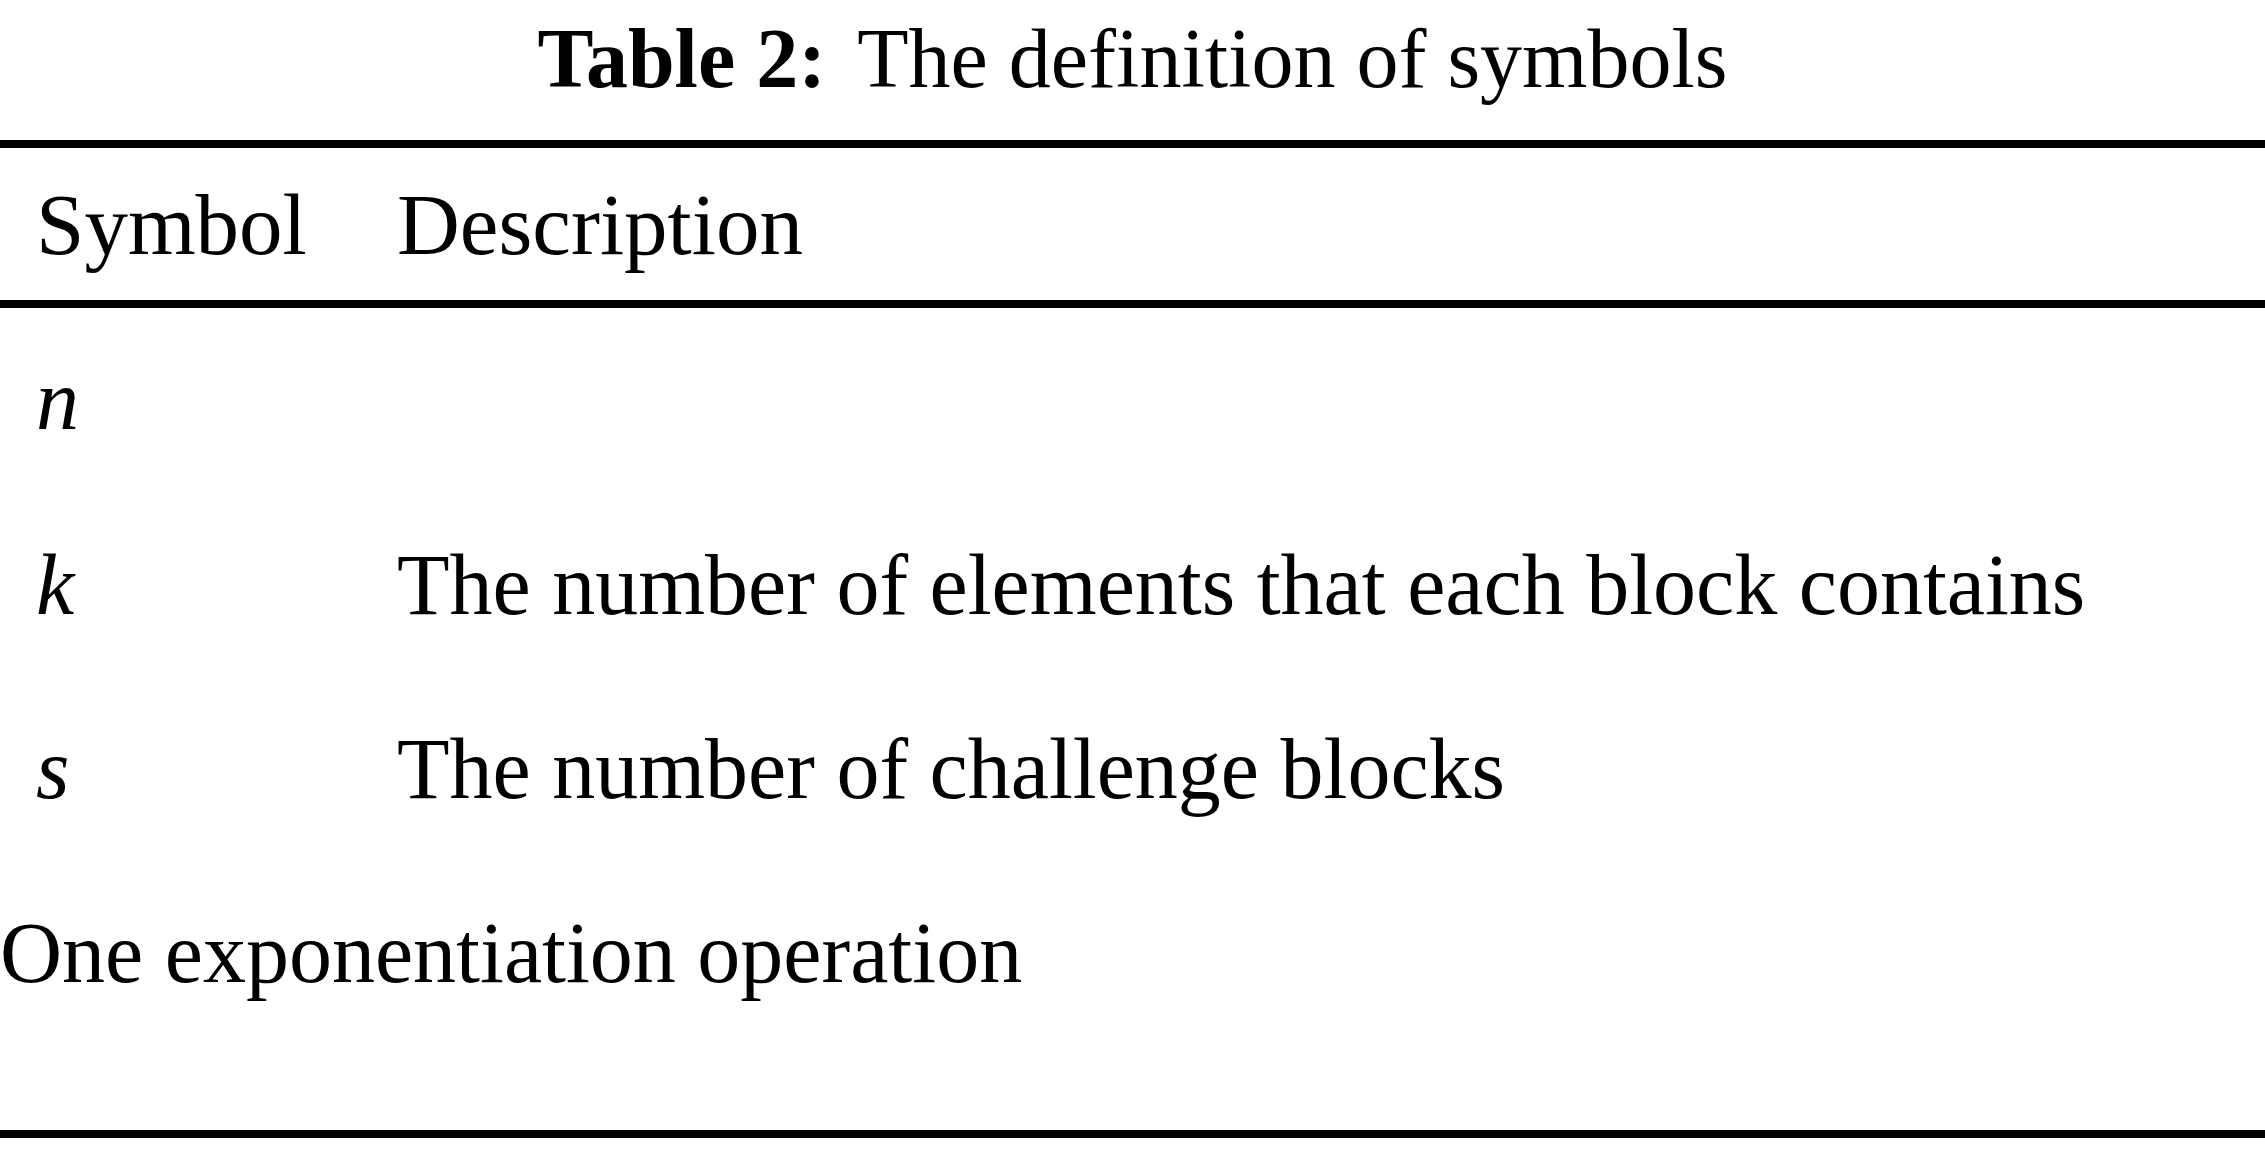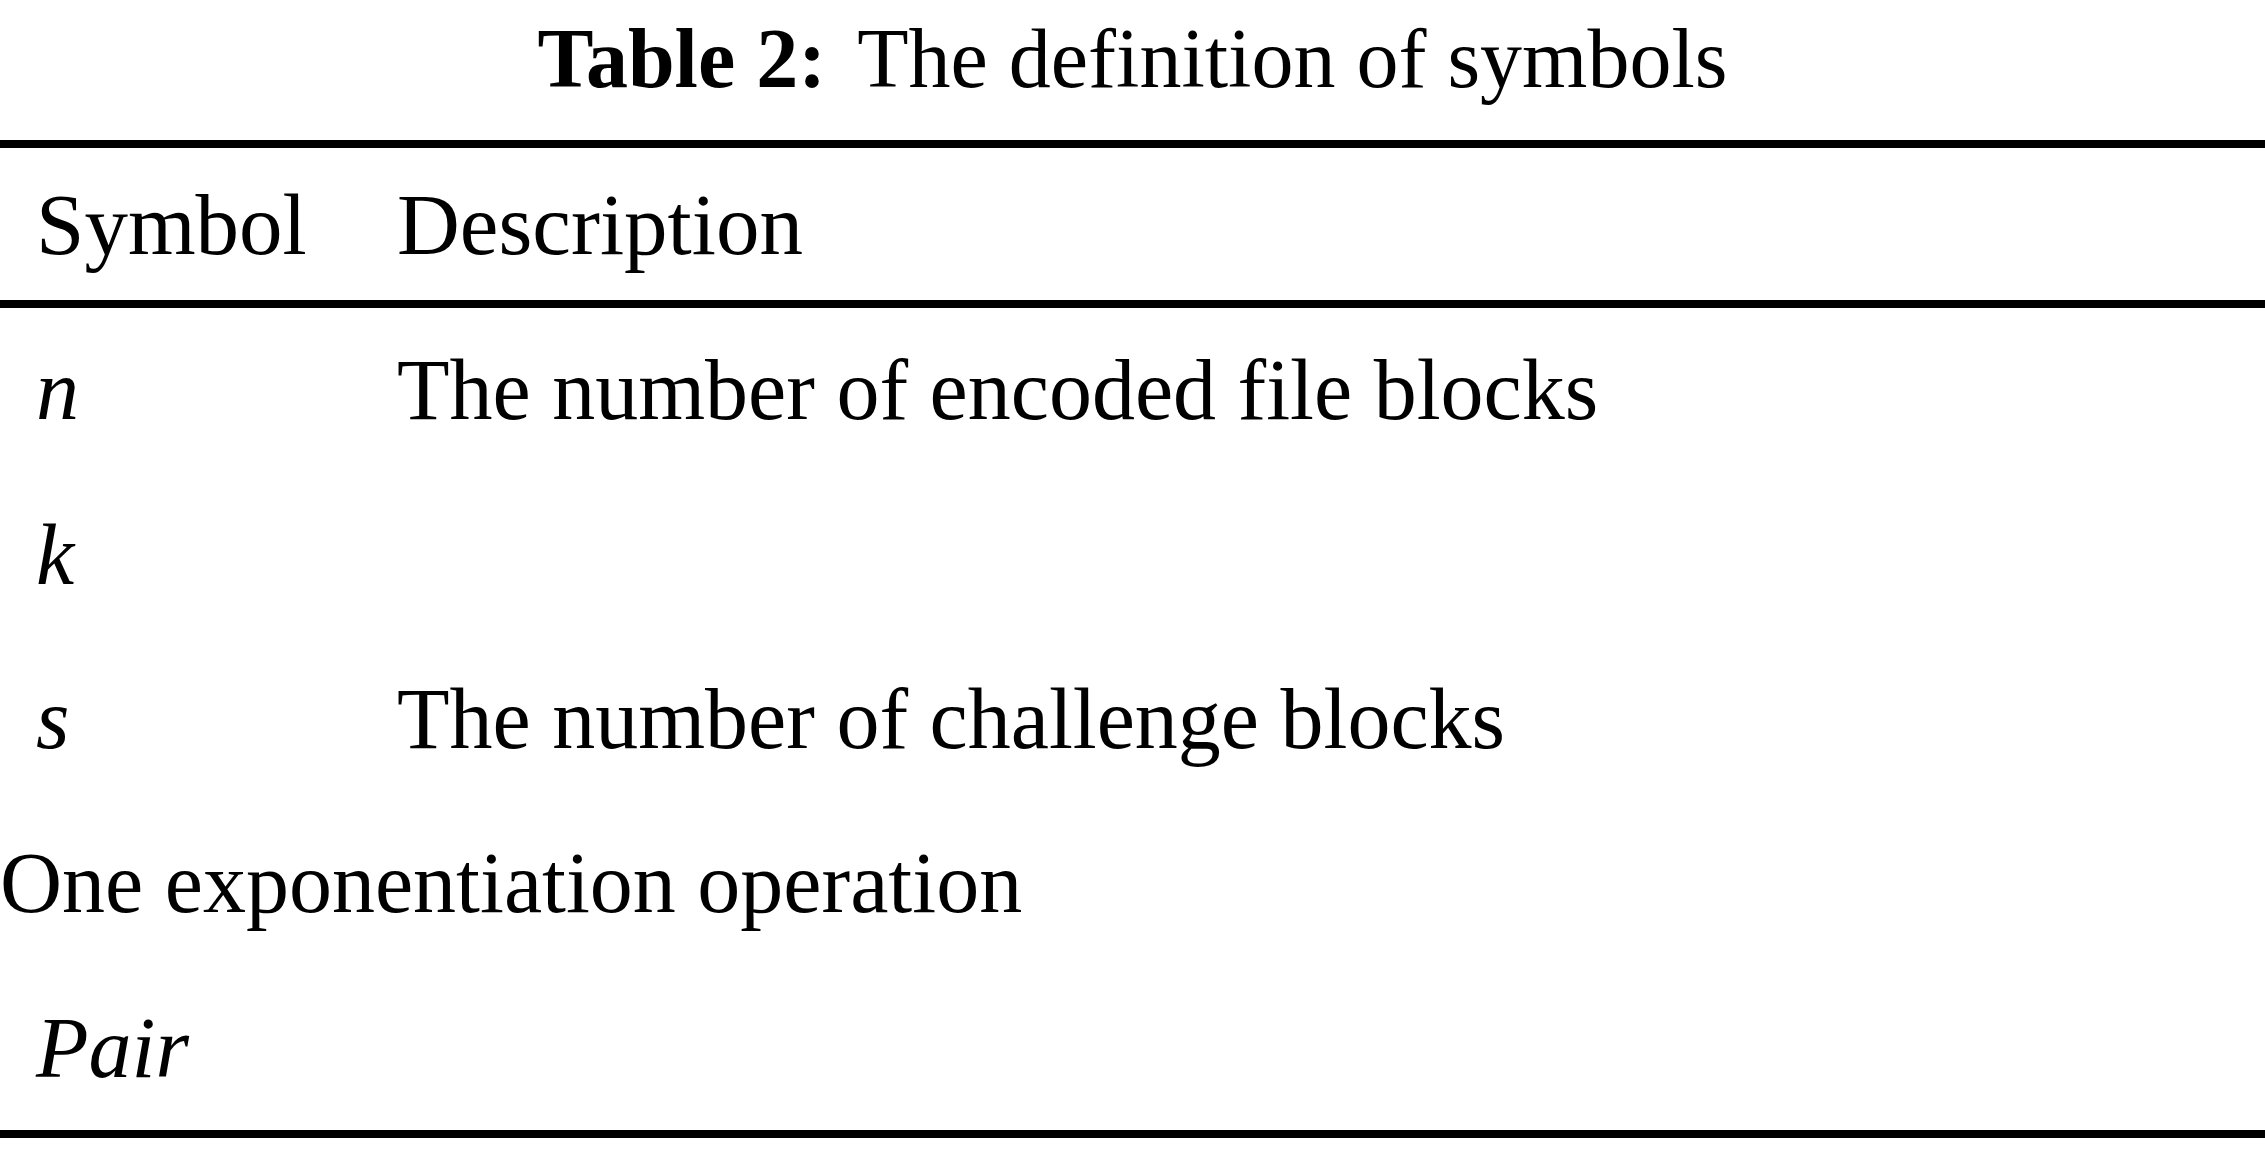--- a/index.html
+++ b/index.html
@@ -99,32 +99,31 @@
   <div class="thead">
     <div class="cell-sym">Symbol</div>
     <div class="cell-desc">Description</div>
   </div>
 
   <div class="rule rule-mid"></div>
 
   <div class="tbody">
     <div class="row">
       <div class="cell-sym">n</div>
-      <div class="cell-desc">The number of encoded file blocks</div>
     </div>
     <div class="row">
       <div class="cell-sym">k</div>
+      <div class="cell-desc">The number of elements that each block contains</div>
     </div>
     <div class="row">
       <div class="cell-sym">s</div>
       <div class="cell-desc">The number of challenge blocks</div>
     </div>
     <div class="row">
       <div class="cell-desc">One exponentiation operation</div>
     </div>
     <div class="row">
-      <div class="cell-sym">Pair</div>
     </div>
   </div>
 
   <div class="rule rule-bottom"></div>
 
 </div>
 
 </body></html>

